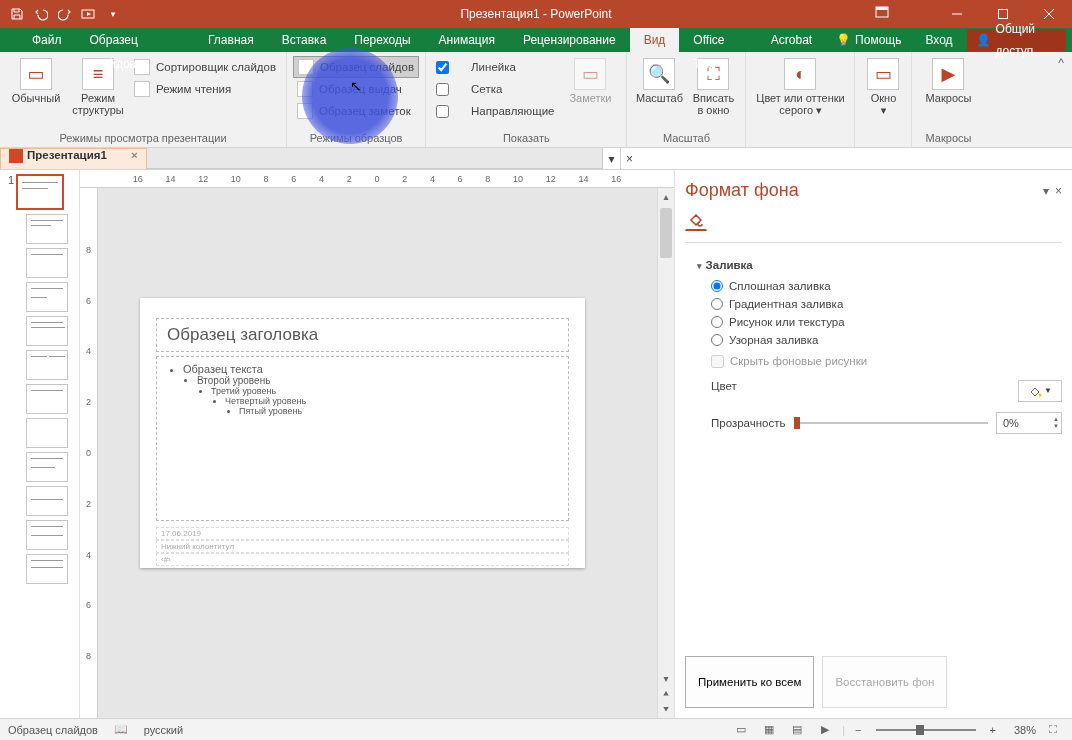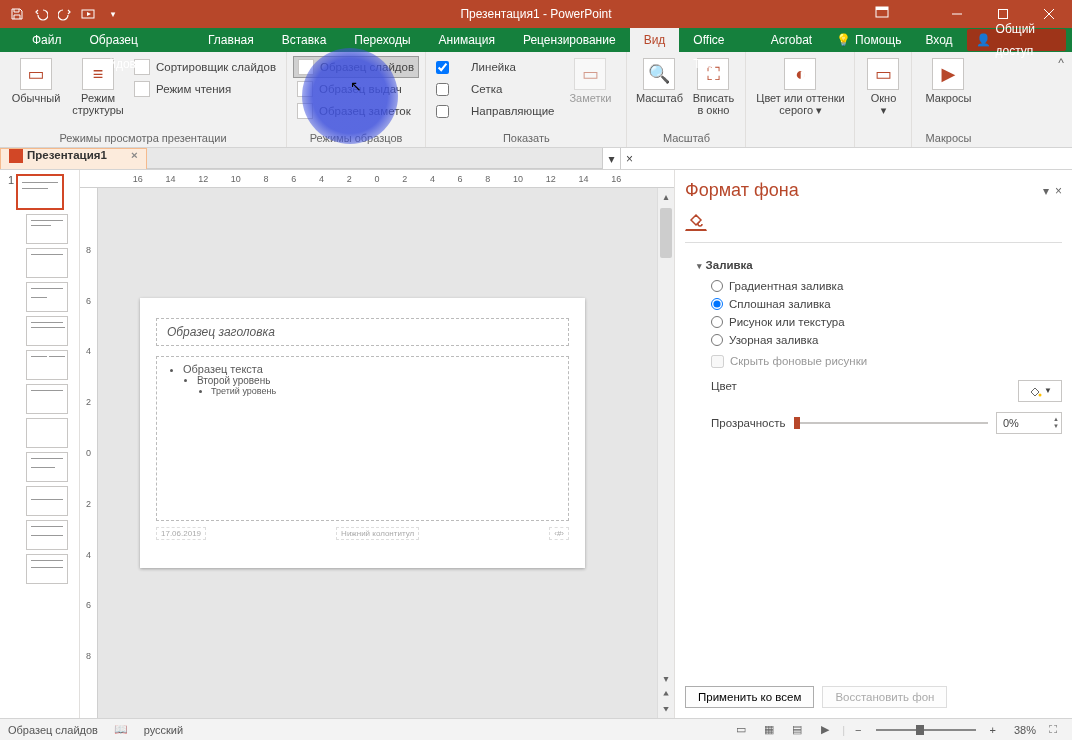--- a/index.html
+++ b/index.html
@@ -60,26 +60,26 @@
 .thumb .tline { position:absolute; left:4px; right:4px; height:1px; background:#999;}
 
 .editor { flex: 1; background: #e6e6e6; display: flex; position:relative; overflow:hidden; }
 .ruler-h { height: 18px; background: #fff; border-bottom: 1px solid #cfcfcf; display:flex; align-items:center; justify-content:space-evenly; font-size:9px; color:#666; padding:0 30px;}
 .ruler-v { width: 18px; background: #fff; border-right: 1px solid #cfcfcf; display:flex; flex-direction:column; align-items:center; justify-content:space-evenly; font-size:9px; color:#666; padding:16px 0;}
 .canvas-wrap { flex:1; display:flex; flex-direction:column;}
 .canvas-area { flex:1; position:relative; display:flex; background:#e6e6e6;}
 .canvas-content { flex:1; overflow:auto; padding: 40px 30px 30px 0;}
 .slide { width: 445px; height: 270px; background: #fff; margin: 70px auto 0; box-shadow: 0 1px 3px rgba(0,0,0,.3); padding: 20px 16px; position: relative; }
 .slide .ph { border: 1px dashed #bbb; padding: 6px 10px; }
-.slide .ph-title { font-size: 12px; color: #595959; margin-bottom: 10px; font-style: italic;}
+.slide .ph-title { font-size: 17px; color: #595959; margin-bottom: 4px;}
 .slide .ph-body { height: 165px; }
 .slide .ph-body ul { list-style: disc; padding-left: 16px; font-size: 11px; color: #595959; }
 .slide .ph-body ul ul { font-size: 10px; padding-left: 14px; }
 .slide .ph-body ul ul ul { font-size: 9px; }
-.slide .foot { display:flex; justify-content:space-between; font-size:8px; color:#aaa; margin-top:6px;}
+.slide .foot { display:flex; justify-content:space-between; font-size:8px; color:#aaa; margin-top:6px;flex-direction:column;}
 .slide .foot span { border:1px dashed #ddd; padding:1px 4px;}
 .scrollbar-v { width:17px; background:#f0f0f0; border-left:1px solid #dcdcdc; position:relative;}
 .scrollbar-v .thumb-sb { position:absolute; left:2px; right:2px; top:20px; height:50px; background:#cdcdcd; border-radius:2px;}
 .scrollbar-v .arrow { position:absolute; left:0; right:0; height:16px; display:flex; align-items:center; justify-content:center; color:#666; font-size:10px; cursor:pointer;}
 
 
 .panel { width: 398px; background: #fff; border-left: 1px solid #e1dfdd; display: flex; flex-direction: column; padding: 6px 10px 10px; }
 .panel-head { display: flex; align-items: center; justify-content: space-between; padding: 4px 0; }
 .panel-title { color: #b7472a; font-size: 18px; font-weight: 300; }
 .panel-head .ctrls { display: flex; gap: 6px; color: #666; }
@@ -93,21 +93,21 @@
 .chk-row { display: flex; align-items: center; gap: 6px; padding: 6px 0 6px 26px; font-size: 11.5px; color:#999;}
 .prop-row { display: flex; align-items: flex-start; justify-content: space-between; padding: 6px 0 6px 26px; font-size: 11.5px; }
 .color-dd { width: 44px; height: 22px; border: 1px solid #c8c6c4; display: flex; align-items: center; justify-content: center; gap:2px; cursor:pointer;}
 .paint-bucket { width:14px; height:14px;}
 .slider-row { display:flex; align-items:center; gap:8px; padding: 4px 0 4px 26px; font-size:11.5px;}
 .slider-track { flex:1; height: 2px; background:#c8c6c4; position:relative;}
 .slider-thumb { position:absolute; left:0; top:-5px; width:6px; height:12px; background:#b7472a;}
 .spin { width: 66px; height: 22px; border:1px solid #c8c6c4; display:flex; align-items:center; padding:0 2px 0 6px; font-size:11px; justify-content:space-between;}
 .spin .arrows { display:flex; flex-direction:column; font-size:6px; color:#666; line-height:7px;}
 .panel-footer { margin-top: auto; display: flex; gap: 8px; padding-top: 10px; }
-.panel-footer button { padding: 4px 12px; font-size: 11.5px; border:1px solid #adadad; background:#fdfdfd; cursor:pointer;}
+.panel-footer button { padding: 19px 12px; font-size: 11.5px; border:1px solid #adadad; background:#fdfdfd; cursor:pointer;}
 .panel-footer button.dis { color:#aaa; border-color:#ddd;}
 
 
 .statusbar { height: 22px; background: #f3f3f3; border-top: 1px solid #d4d4d4; display: flex; align-items: center; padding: 0 8px; font-size: 11px; color: #555; }
 .statusbar .left { display: flex; gap: 16px; align-items: center; }
 .statusbar .right { margin-left: auto; display: flex; align-items: center; gap: 6px; }
 .statusbar .vbtn { width: 22px; height: 18px; display:flex; align-items:center; justify-content:center; cursor:pointer; color:#666;}
 .zoom-slider { width: 100px; height:2px; background:#888; position:relative; margin:0 4px;}
 .zoom-slider .zthumb { position:absolute; left:40%; top:-4px; width:8px; height:10px; background:#666;}
 .statusbar .zm { cursor:pointer; padding:0 4px;}
@@ -443,20 +443,27 @@
         <div class="canvas-content">
           <div class="slide">
             <div class="ph ph-title"><span>Образец заголовка</span></div>
             <div class="ph ph-body">
               <ul>
                 <li><span>Образец текста</span>
                   <ul>
                       <li><span>Второй уровень</span>
                     <ul>
                           <li><span>Третий уровень</span>
+                      <ul>
+                              <li><span>Четвертый уровень</span>
+                        <ul>
+                                  <li><span>Пятый уровень</span></li>
+                                </ul>
+                      </li>
+                            </ul>
                     </li>
                         </ul>
                   </li>
                     </ul>
                 </li>
               </ul>
             </div>
             <div class="foot">
               <span>17.06.2019</span>
               <span>Нижний колонтитул</span>
@@ -485,26 +492,26 @@
     </div>
     <div class="panel-icon-row">
       <div class="panel-icon" style="border-bottom:2px solid #b7472a;">
         <svg width="18" height="18" viewBox="0 0 18 18">
             <path d="M4 9l5-5 5 5-5 5z M13 11a2 2 0 1 0 2 2" stroke="#b7472a" stroke-width="1.5" fill="none"></path>
           </svg>
       </div>
     </div>
     <div class="section-head">Заливка</div>
     <label class="radio-row">
+        <input type="radio" name="fill" checked="" style="">
+        <span>Сплошная заливка</span>
+      </label>
+    <label class="radio-row">
         <input type="radio" name="fill" style="">
         <span>Градиентная заливка</span>
-      </label>
-    <label class="radio-row">
-        <input type="radio" name="fill" checked="" style="">
-        <span>Сплошная заливка</span>
       </label>
     <label class="radio-row">
         <input type="radio" name="fill" style="">
         <span>Рисунок или текстура</span>
       </label>
     <label class="radio-row">
         <input type="radio" name="fill" style="">
         <span>Узорная заливка</span>
       </label>
     <div class="chk-row">

